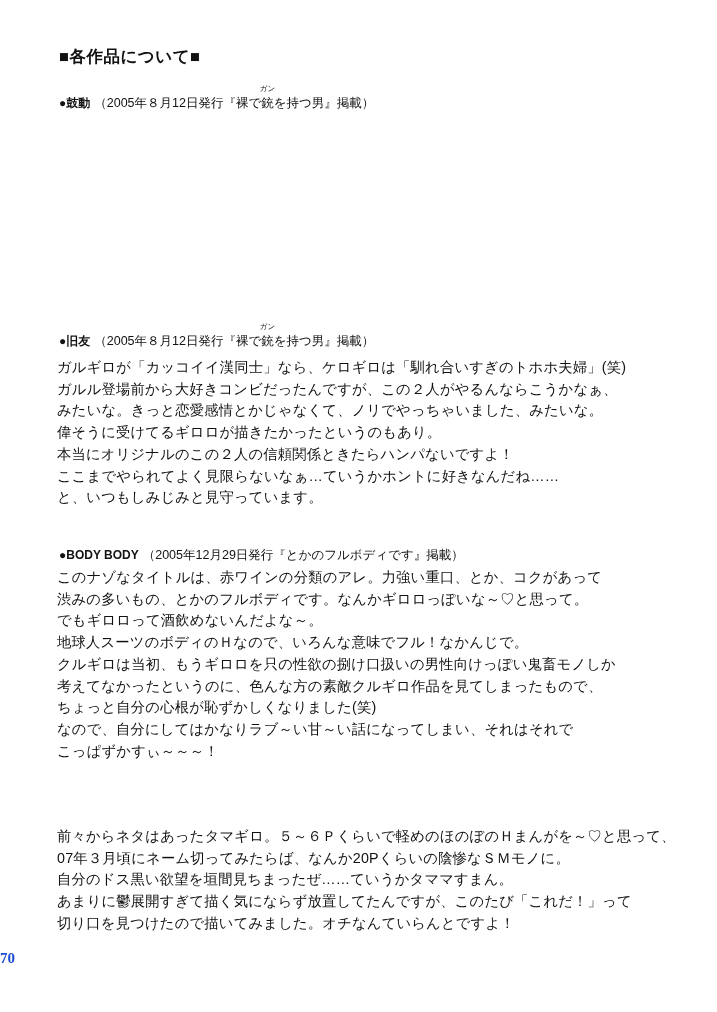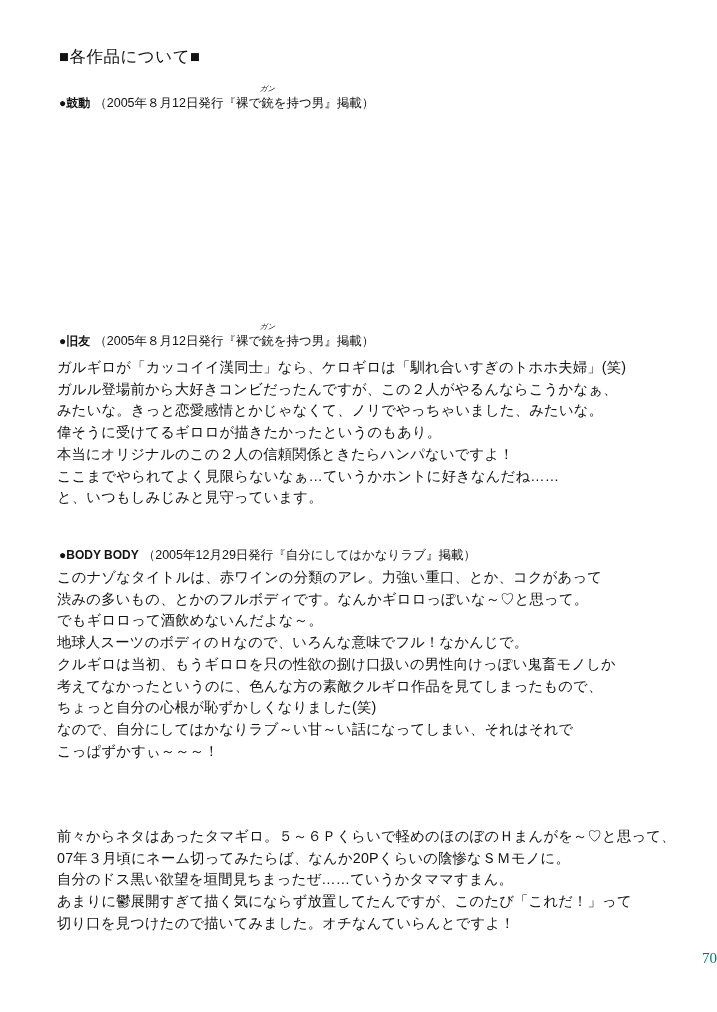--- a/index.html
+++ b/index.html
@@ -15,21 +15,21 @@
   .page {
     position: absolute;
     inset: 0;
     background: #ffffff;
   }
   .doc-header {
     position: absolute;
     left: 59px;
     top: 46px;
     font-size: 16.5px;
-    font-weight: normal;
+    font-weight: bold;
     letter-spacing: 0.5px;
     white-space: nowrap;
   }
   .section-title {
     position: absolute;
     left: 59px;
     white-space: nowrap;
     line-height: 20px;
   }
   .title-main {
@@ -46,40 +46,40 @@
   }
   .furi {
     position: absolute;
     top: -8px;
     left: 50%;
     transform: translateX(-50%);
     font-size: 7.5px;
     letter-spacing: 0;
     white-space: nowrap;
     line-height: 1;
-    font-style: italic;
   }
   .body-text {
     position: absolute;
     left: 57px;
     right: 10px;
     font-size: 14.3px;
     line-height: 21.7px;
     letter-spacing: 0.2px;
     white-space: pre-line;
   }
   .page-number {
     position: absolute;
     left: 0;
     right: 0;
     top: 950px;
-    text-align: right;
+    text-align: left;
     font-family: "Liberation Serif", serif;
     font-size: 15px;
-    color: #0f766e;
+    color: #1d4ed8;
+    font-weight: bold;
   }
 </style>
 </head>
 <body>
 
 <div class="page">
 
   <div class="doc-header">■各作品について■</div>
 
   <div class="section-title" style="top:92px">
@@ -91,21 +91,21 @@
   </div>
   <div class="body-text" style="top:357px">ガルギロが「カッコイイ漢同士」なら、ケロギロは「馴れ合いすぎのトホホ夫婦」(笑)
 ガルル登場前から大好きコンビだったんですが、この２人がやるんならこうかなぁ、
 みたいな。きっと恋愛感情とかじゃなくて、ノリでやっちゃいました、みたいな。
 偉そうに受けてるギロロが描きたかったというのもあり。
 本当にオリジナルのこの２人の信頼関係ときたらハンパないですよ！
 ここまでやられてよく見限らないなぁ…ていうかホントに好きなんだね……
 と、いつもしみじみと見守っています。</div>
 
   <div class="section-title" style="top:544px">
-    <span class="title-main">●BODY BODY</span><span class="subtitle"><span>（2005年12月29日発行『自分にしてはかなりラブ』掲載）</span><span class="rbwrap"><span class="furi"></span><span></span></span><span></span></span>
+    <span class="title-main">●BODY BODY</span><span class="subtitle"><span>（2005年12月29日発行『とかのフルボディです』掲載）</span><span class="rbwrap"><span class="furi"></span><span></span></span><span></span></span>
   </div>
   <div class="body-text" style="top:567px">このナゾなタイトルは、赤ワインの分類のアレ。力強い重口、とか、コクがあって
 渋みの多いもの、とかのフルボディです。なんかギロロっぽいな～♡と思って。
 でもギロロって酒飲めないんだよな～。
 地球人スーツのボディのＨなので、いろんな意味でフル！なかんじで。
 クルギロは当初、もうギロロを只の性欲の捌け口扱いの男性向けっぽい鬼畜モノしか
 考えてなかったというのに、色んな方の素敵クルギロ作品を見てしまったもので、
 ちょっと自分の心根が恥ずかしくなりました(笑)
 なので、自分にしてはかなりラブ～い甘～い話になってしまい、それはそれで
 こっぱずかすぃ～～～！</div>

